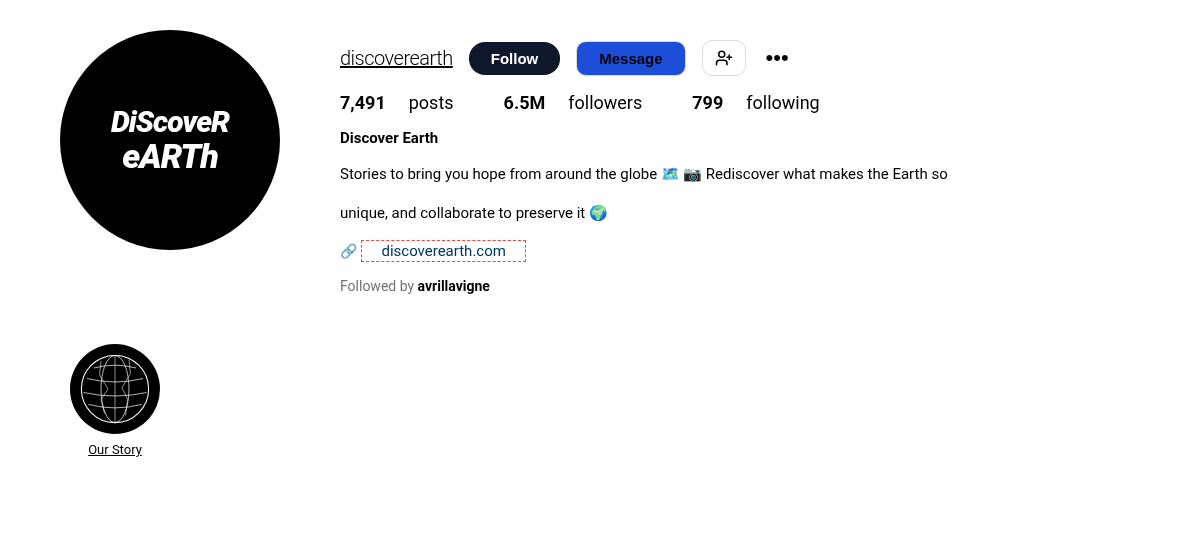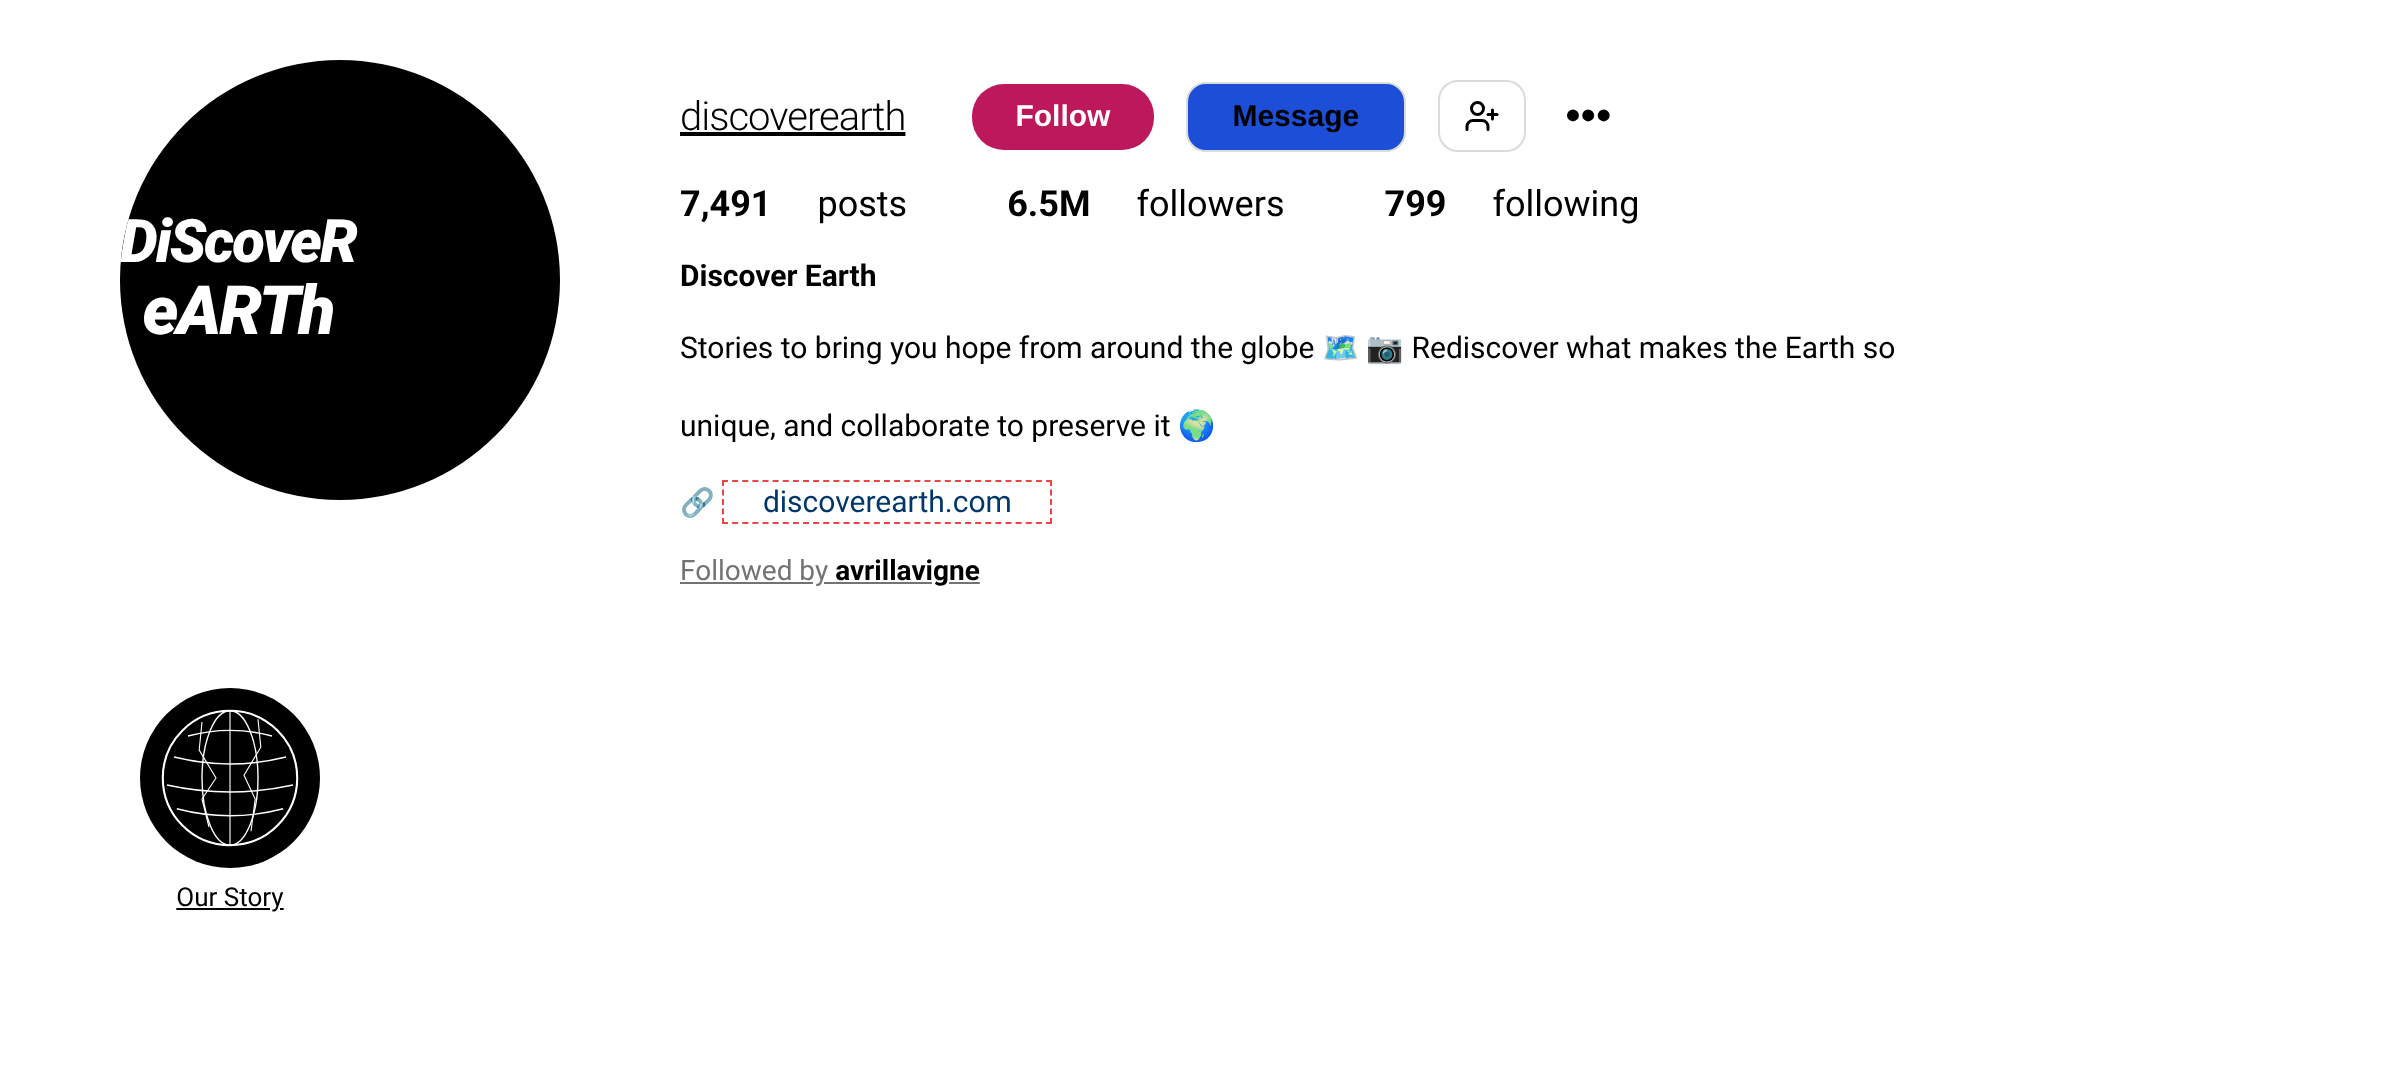--- a/index.html
+++ b/index.html
@@ -34,20 +34,21 @@
       justify-content: center;
     }
 
     .avatar-circle {
       width: 220px;
       height: 220px;
       border-radius: 50%;
       background: #000;
       display: flex;
       align-items: center;
+      justify-content: center;
       overflow: hidden;
     }
 
     .avatar-text {
       color: #fff;
       font-size: 32px;
       font-weight: 900;
       text-align: center;
       line-height: 1.1;
       letter-spacing: -1px;
@@ -77,29 +78,28 @@
 
     .username {
       font-size: 20px;
       font-weight: 300;
       color: #000;
       letter-spacing: -0.5px;
       text-decoration: underline;
     }
 
     .btn-follow {
-      background: #be185d;
+      background: #0f172a;
       color: #fff;
       border: none;
       border-radius: 16px;
       padding: 8px 22px;
       font-size: 15px;
       font-weight: 600;
       cursor: pointer;
-      margin-left: 17px;
     }
 
     .btn-message {
       background: #1d4ed8;
       color: #000;
       border: 1px solid #dbdbdb;
       border-radius: 10px;
       padding: 8px 22px;
       font-size: 15px;
       font-weight: 600;
@@ -189,21 +189,20 @@
     }
 
     .link-icon {
       color: #555;
       font-size: 14px;
     }
 
     .followed-by {
       font-size: 14px;
       color: #737373;
-      text-decoration: underline;
     }
 
     .followed-by-user {
       font-weight: 700;
       color: #000;
     }
 
     
     .highlights-section {
       display: flex;

